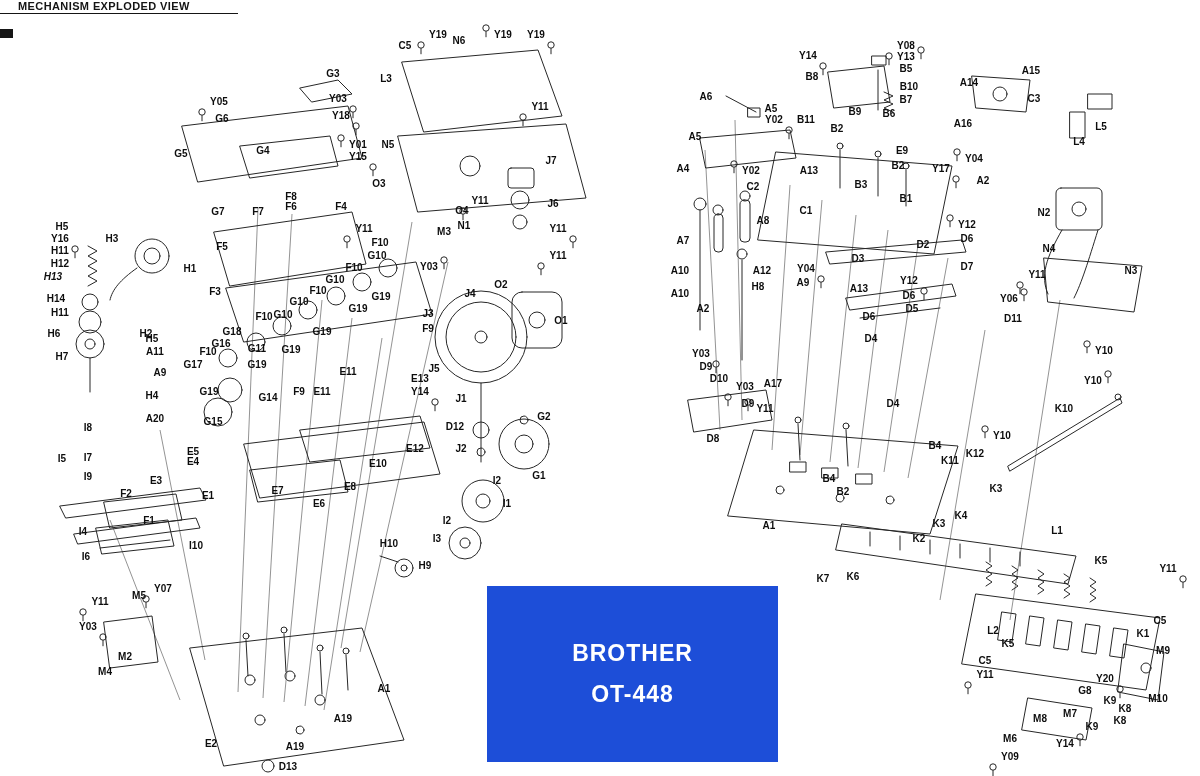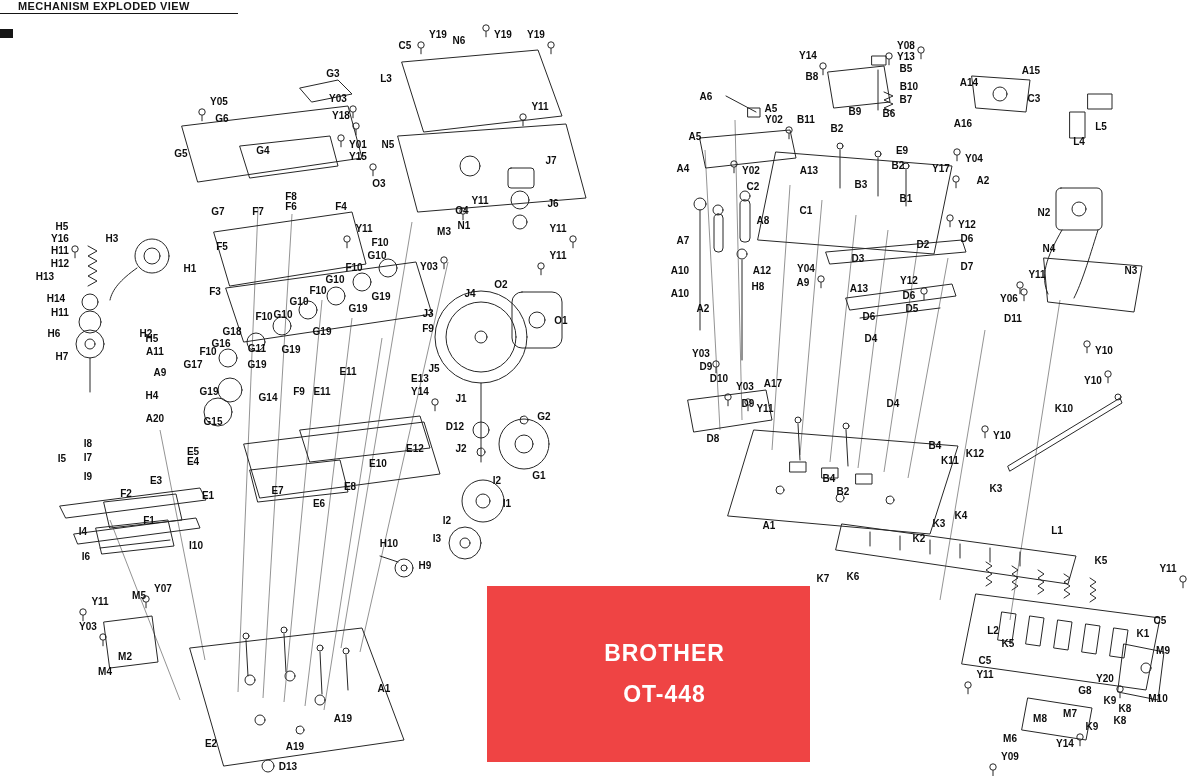--- a/index.html
+++ b/index.html
@@ -331,21 +331,21 @@
       <div class="part-label" style="left: 341px; top: 207px;">F4</div>
       <div class="part-label" style="left: 218px; top: 212px;">G7</div>
       <div class="part-label" style="left: 462px; top: 211px;">O4</div>
       <div class="part-label" style="left: 480px; top: 201px;">Y11</div>
       <div class="part-label" style="left: 553px; top: 204px;">J6</div>
       <div class="part-label" style="left: 62px; top: 227px;">H5</div>
       <div class="part-label" style="left: 60px; top: 239px;">Y16</div>
       <div class="part-label" style="left: 112px; top: 239px;">H3</div>
       <div class="part-label" style="left: 60px; top: 251px;">H11</div>
       <div class="part-label" style="left: 60px; top: 264px;">H12</div>
-      <div class="part-label" style="left: 45px; top: 277px;">H13</div>
+      <div class="part-label" style="left: 53px; top: 277px; font-style: italic;">H13</div>
       <div class="part-label" style="left: 190px; top: 269px;">H1</div>
       <div class="part-label" style="left: 222px; top: 247px;">F5</div>
       <div class="part-label" style="left: 364px; top: 229px;">Y11</div>
       <div class="part-label" style="left: 444px; top: 232px;">M3</div>
       <div class="part-label" style="left: 464px; top: 226px;">N1</div>
       <div class="part-label" style="left: 558px; top: 229px;">Y11</div>
       <div class="part-label" style="left: 56px; top: 299px;">H14</div>
       <div class="part-label" style="left: 146px; top: 296px; margin-top: 38px;">H2</div>
       <div class="part-label" style="left: 60px; top: 313px;">H11</div>
       <div class="part-label" style="left: 54px; top: 334px;">H6</div>
@@ -388,21 +388,21 @@
       <div class="part-label" style="left: 268px; top: 398px;">G14</div>
       <div class="part-label" style="left: 299px; top: 392px;">F9</div>
       <div class="part-label" style="left: 322px; top: 392px;">E11</div>
       <div class="part-label" style="left: 461px; top: 399px;">J1</div>
       <div class="part-label" style="left: 155px; top: 419px;">A20</div>
       <div class="part-label" style="left: 213px; top: 422px;">G15</div>
       <div class="part-label" style="left: 455px; top: 427px;">D12</div>
       <div class="part-label" style="left: 544px; top: 417px;">G2</div>
       <div class="part-label" style="left: 415px; top: 449px;">E12</div>
       <div class="part-label" style="left: 461px; top: 449px;">J2</div>
-      <div class="part-label" style="left: 88px; top: 444px; text-align: right;">I8</div>
+      <div class="part-label" style="left: 88px; top: 428px; text-align: right;">I8</div>
       <div class="part-label" style="left: 193px; top: 452px;">E5</div>
       <div class="part-label" style="left: 193px; top: 462px;">E4</div>
       <div class="part-label" style="left: 62px; top: 459px;">I5</div>
       <div class="part-label" style="left: 88px; top: 458px;">I7</div>
       <div class="part-label" style="left: 88px; top: 477px;">I9</div>
       <div class="part-label" style="left: 156px; top: 481px;">E3</div>
       <div class="part-label" style="left: 208px; top: 496px;">E1</div>
       <div class="part-label" style="left: 259px; top: 491px; padding-left: 37px;">E7</div>
       <div class="part-label" style="left: 319px; top: 504px;">E6</div>
       <div class="part-label" style="left: 350px; top: 487px;">E8</div>
@@ -531,18 +531,18 @@
       <div class="part-label" style="left: 1158px; top: 699px;">M10</div>
       <div class="part-label" style="left: 1070px; top: 714px;">M7</div>
       <div class="part-label" style="left: 1040px; top: 719px;">M8</div>
       <div class="part-label" style="left: 1092px; top: 727px;">K9</div>
       <div class="part-label" style="left: 1120px; top: 721px;">K8</div>
       <div class="part-label" style="left: 1010px; top: 739px;">M6</div>
       <div class="part-label" style="left: 1065px; top: 744px;">Y14</div>
       <div class="part-label" style="left: 1010px; top: 757px;">Y09</div>
     </div>
 
-  <div class="watermark" style="background: #ef4444; color: rgb(255, 255, 255); padding-left: 32px;">
+  <div class="watermark" style="background: #1d4ed8; color: rgb(255, 255, 255);">
     <div class="wm-brand">BROTHER</div>
     <div class="wm-model">OT-448</div>
   </div>
 
 </div>
 
 </body></html>

